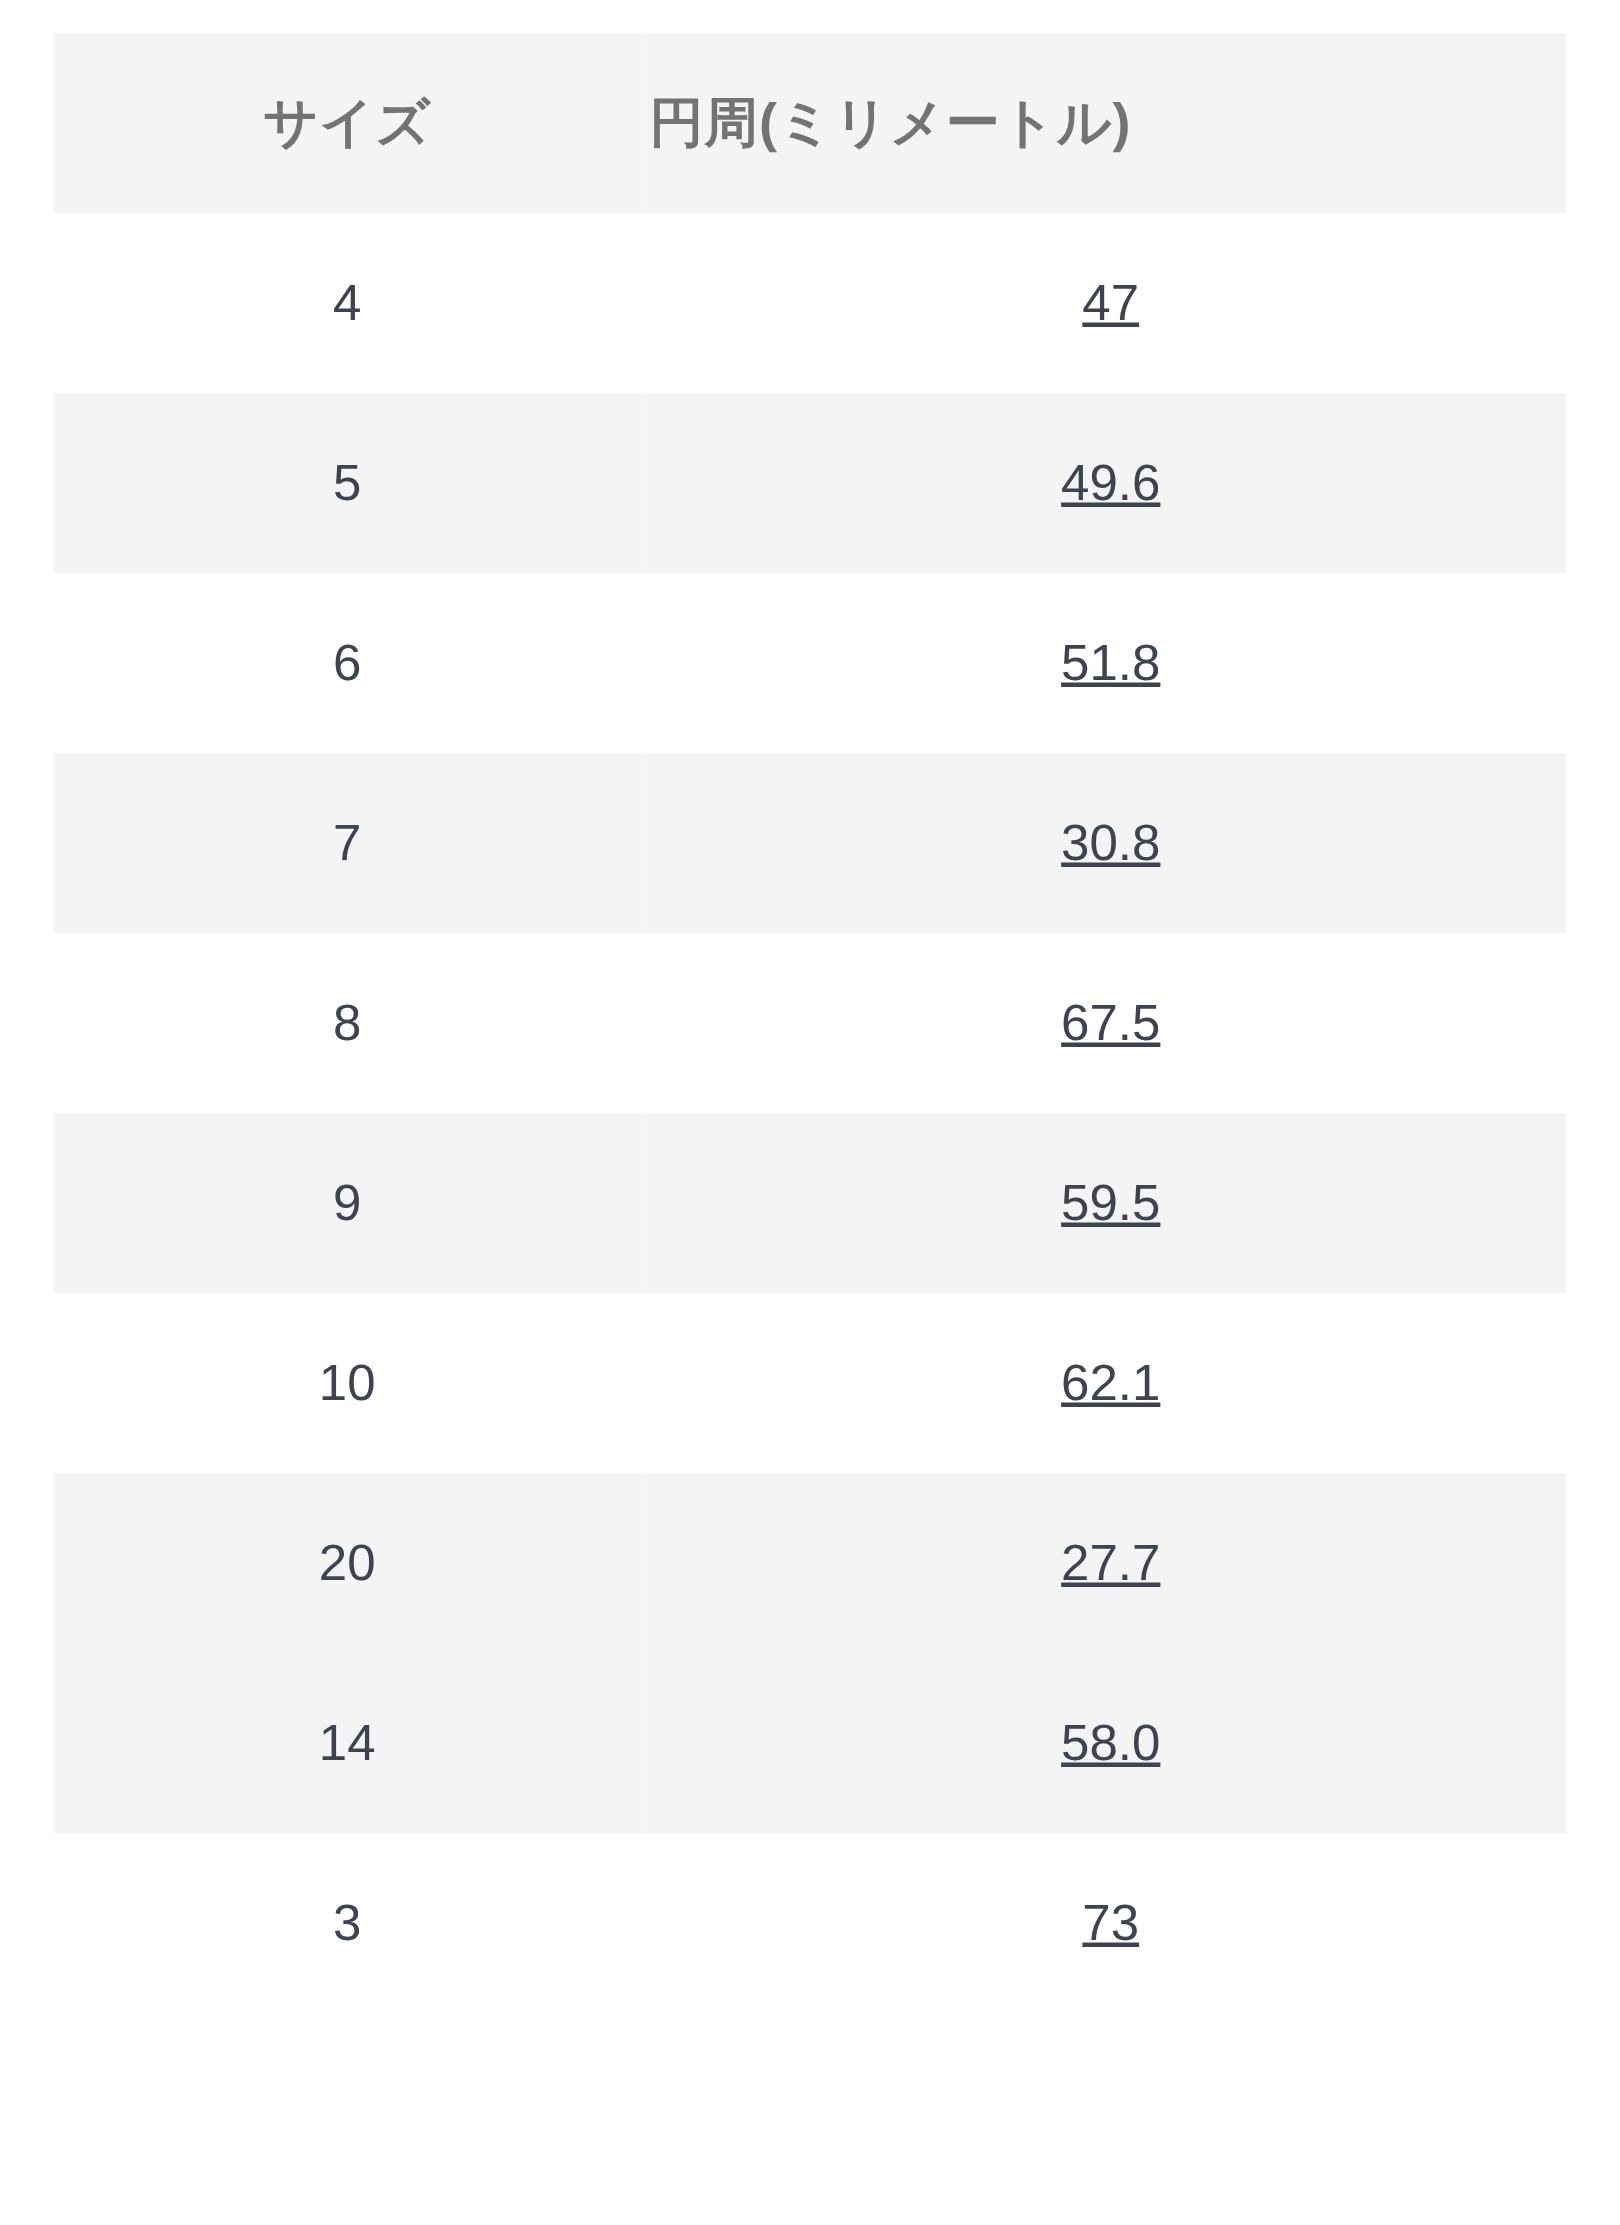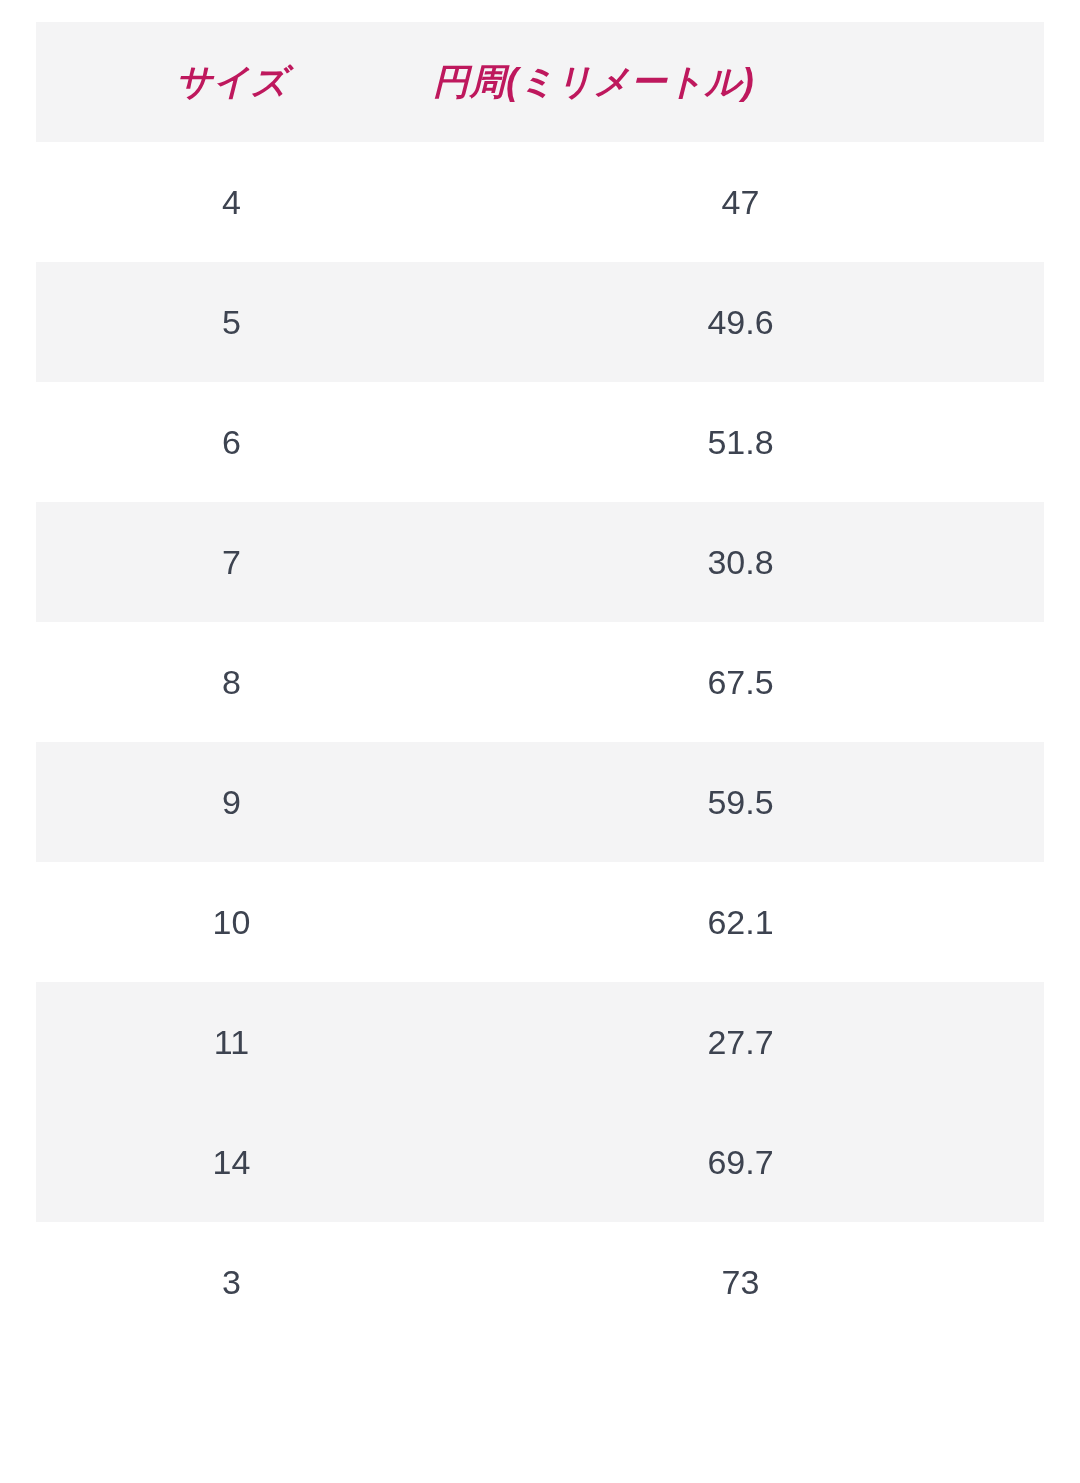--- a/index.html
+++ b/index.html
@@ -33,29 +33,28 @@
     table-layout: fixed;
     background: #ffffff;
   }
 
   .size-table col.col-size  { width: 393px; }
   .size-table col.col-circ  { width: 615px; }
 
   .size-table thead th {
     height: 120px;
     background: #f4f4f5;
-    color: #be185d;
+    color: #737373;
     font-size: 36px;
     font-weight: 700;
     text-align: center;
     vertical-align: middle;
     padding: 0;
     border: 0;
     letter-spacing: 0.5px;
-    font-style: italic;
   }
 
   .size-table thead th.th-size { text-align: center; }
   .size-table thead th.th-circ { text-align: left; }
 
   .size-table tbody td {
     height: 120px;
     font-size: 34px;
     font-weight: 400;
     color: #3d4350;
@@ -67,21 +66,21 @@
   }
 
   .size-table tbody tr.stripe td {
     background: #f4f4f5;
   }
 
   
   .th-size .hlabel { display: inline-block; transform: translateX(-1px); }
   .th-circ .hlabel { display: inline-block; transform: translateX(4px); }
   .cell-size .val   { display: inline-block; transform: translateX(-1px); }
-  .cell-circ .val   { display: inline-block; transform: translateX(4px); }
+  .cell-circ .val   { display: inline-block; transform: translateX(4px); text-decoration: underline; }
 </style>
 </head>
 <body>
 
 <div class="page">
 
   <table class="size-table">
     <colgroup>
       <col class="col-size">
       <col class="col-circ">
@@ -127,28 +126,28 @@
         <td class="cell-size"><span class="val">9</span></td>
         <td class="cell-circ"><span class="val">59.5</span></td>
       </tr>
 
       <tr>
         <td class="cell-size"><span class="val">10</span></td>
         <td class="cell-circ"><span class="val">62.1</span></td>
       </tr>
 
       <tr class="stripe">
-        <td class="cell-size"><span class="val">11</span></td>
+        <td class="cell-size"><span class="val">20</span></td>
         <td class="cell-circ"><span class="val">27.7</span></td>
       </tr>
 
 
       <tr class="stripe">
         <td class="cell-size"><span class="val">14</span></td>
-        <td class="cell-circ"><span class="val">69.7</span></td>
+        <td class="cell-circ"><span class="val">58.0</span></td>
       </tr>
 
       <tr>
         <td class="cell-size"><span class="val">3</span></td>
         <td class="cell-circ"><span class="val">73</span></td>
       </tr>
 
     </tbody>
   </table>
 

